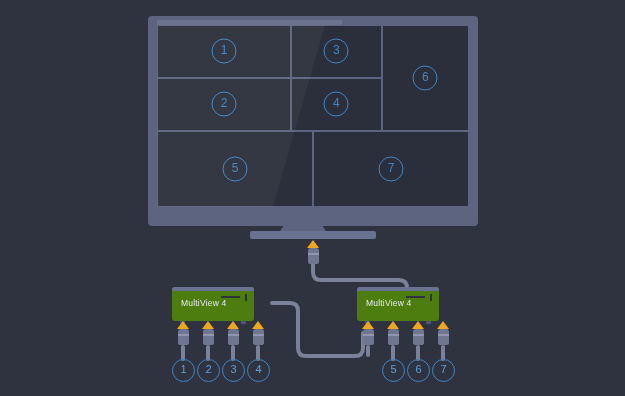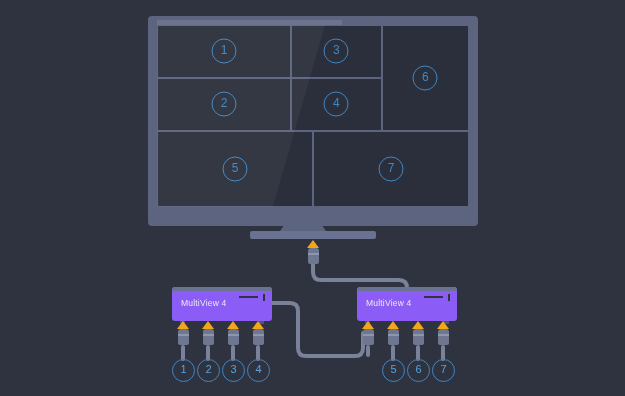--- a/index.html
+++ b/index.html
@@ -79,22 +79,22 @@
   }
   .conn-tail{width:4px;margin:0 auto;background:#7a8299;border-radius:2px;}
 
   
   .connector.up .conn-tri{
     border-bottom:8px solid #f2a71b;border-top:0;
   }
 
   
   .device{
-    position:absolute;width:100px;height:34px;
-    background:#8b5cf6;border-radius:3px;
+    position:absolute;width:82px;height:34px;
+    background:#4d7c0f;border-radius:3px;
   }
   .device-top{
     position:absolute;left:0;top:0;width:100%;height:4px;
     background:#6a7291;border-radius:3px 3px 0 0;
   }
   .device-label{
     position:absolute;left:9px;top:11px;color:#e8eaf0;
     font-size:8.5px;letter-spacing:.2px;white-space:nowrap;
   }
   .device-indicator{

